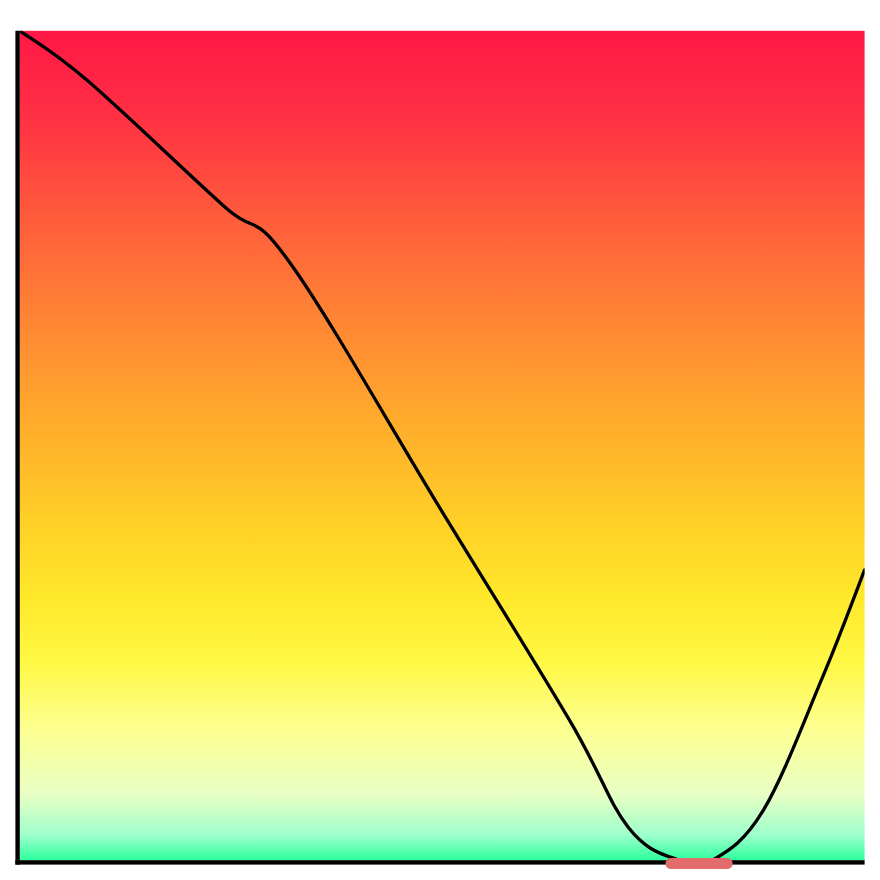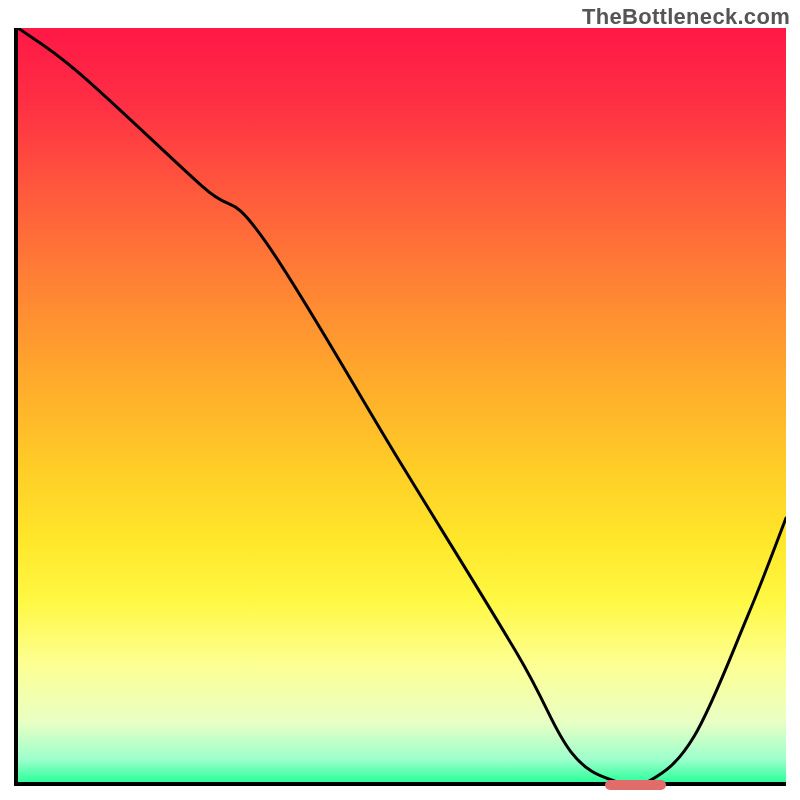--- a/index.html
+++ b/index.html
@@ -48,21 +48,20 @@
   .marker {
     position: absolute;
     height: 10px;
     border-radius: 5px;
     background: #e26b6b;
   }
 </style>
 </head>
 <body>
 <div class="wrapper">
-  <div class="watermark">TheBottleneck.com</div>
 
   <div class="plot-area">
     <svg class="plot-svg" viewBox="0 0 772 758" preserveAspectRatio="none">
       <path id="curvePath" fill="none" stroke="#000" stroke-width="3" stroke-linejoin="round" stroke-linecap="round" d="M 0.0 0.0 C 11.1 8.2, 28.4 16.8, 61.8 45.5 C 95.1 74.1, 151.9 129.2, 185.3 159.2 C 218.6 189.2, 210.9 161.8, 247.0 212.2 C 283.2 262.7, 340.1 364.6, 386.0 439.6 C 431.9 514.7, 471.2 577.3, 501.8 629.1 C 532.4 681.0, 537.8 704.5, 555.8 727.7 C 573.9 750.9, 588.3 752.5, 602.2 758.0 C 616.1 763.5, 619.1 766.2, 633.0 758.0 C 646.9 749.8, 661.3 742.5, 679.4 712.5 C 697.4 682.5, 716.7 630.8, 733.4 591.2 C 750.1 551.7, 765.1 510.4, 772.0 492.7"></path>
     </svg>
     <div id="marker" class="marker" style="left: 586.72px; width: 61.76px; top: 752px;"></div>
   </div>
 </div>
 
 </body></html>

